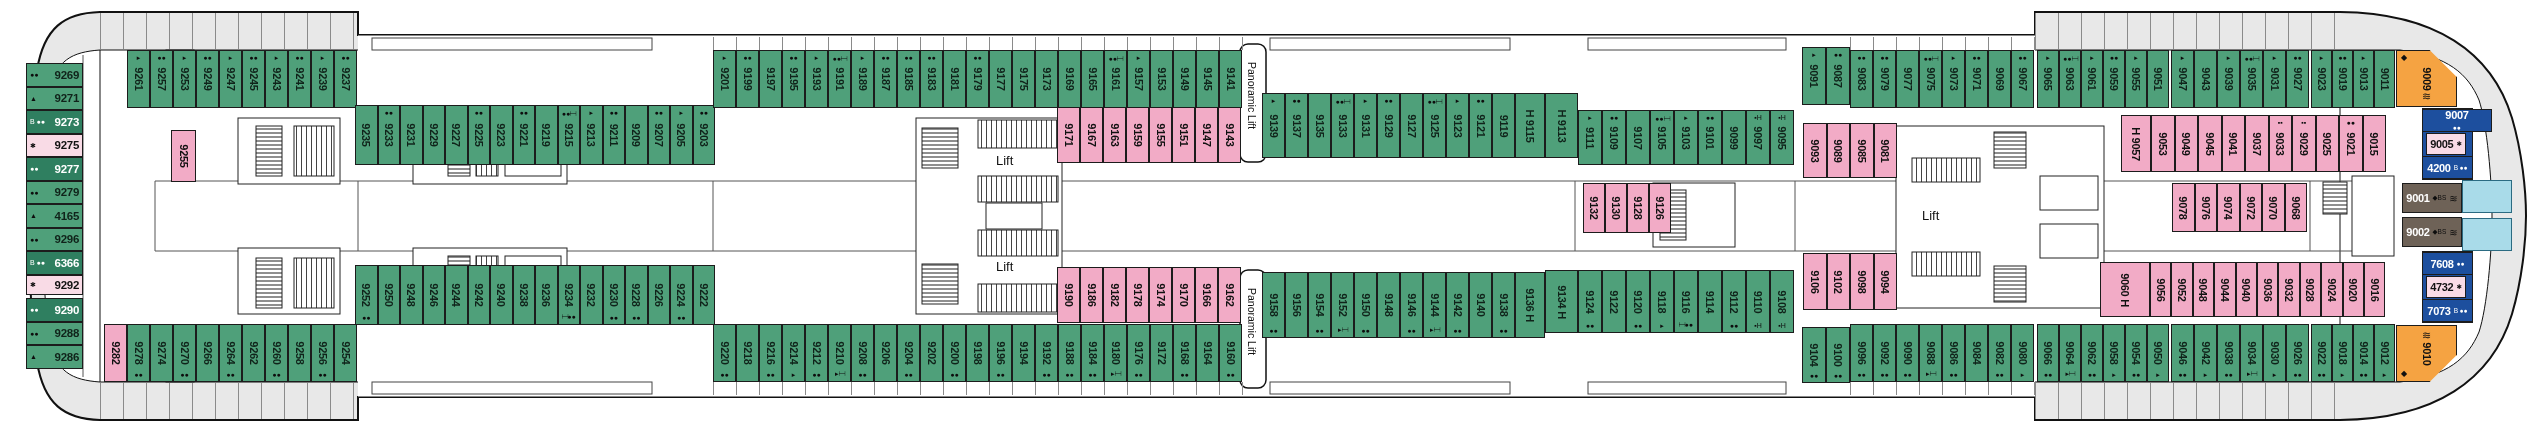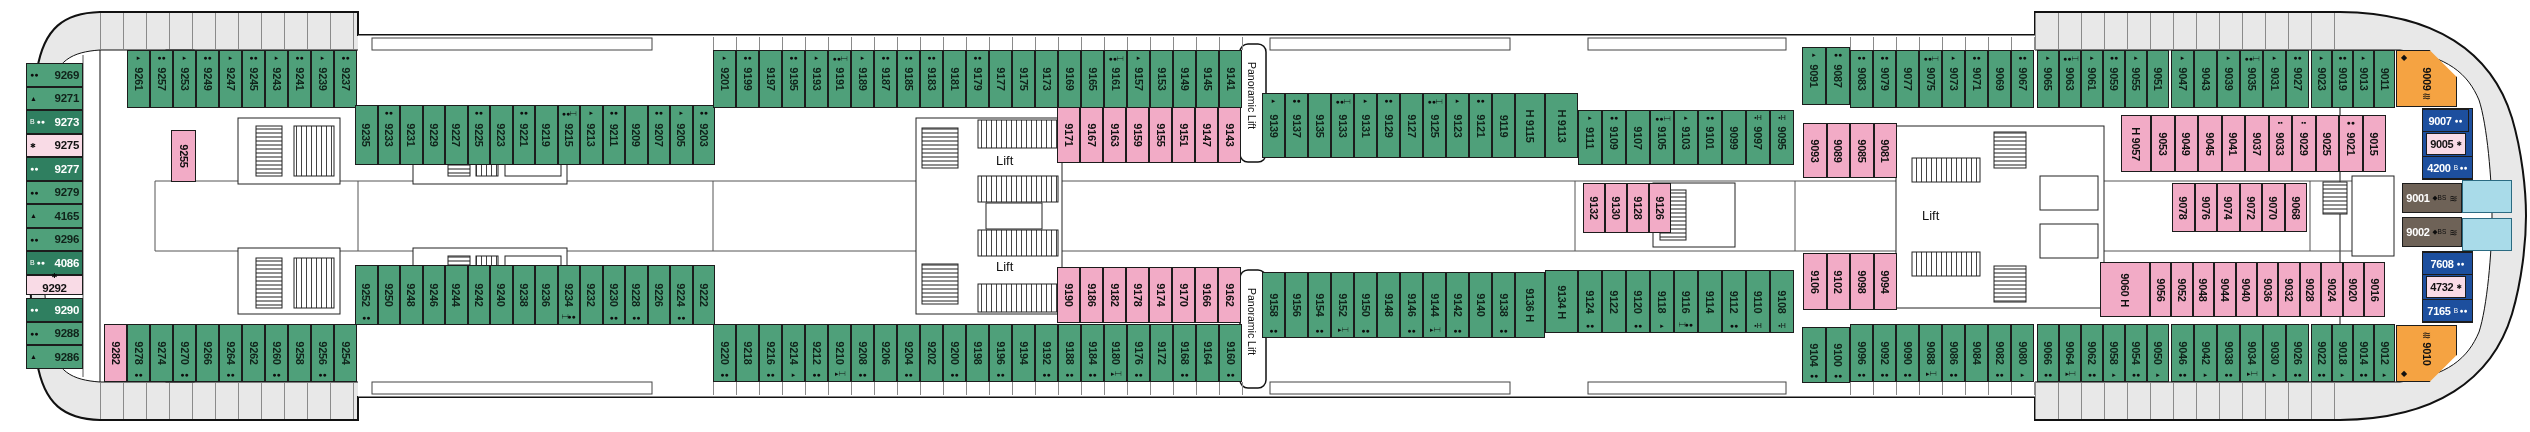--- a/index.html
+++ b/index.html
@@ -171,23 +171,23 @@
       <div class="cab cabh g" style="left: 26px; top: 204px; width: 57px; height: 23.5px;">
         <span class="ic">▲</span>
         <span class="num">4165</span>
       </div>
       <div class="cab cabh g" style="left: 26px; top: 227.5px; width: 57px; height: 23.5px;">
         <span class="ic">●●</span>
         <span class="num">9296</span>
       </div>
       <div class="cab cabh dg" style="left: 26px; top: 251px; width: 57px; height: 23.5px;">
         <span class="ic">B ●●</span>
-        <span class="num">4086</span>
-      </div>
-      <div class="cab cabh lp" style="left: 26px; top: 274.5px; width: 57px; height: 20px; flex-direction: column;">
+        <span class="num">6366</span>
+      </div>
+      <div class="cab cabh lp" style="left: 26px; top: 274.5px; width: 57px; height: 20px;">
         <span class="ic">✱</span>
         <span class="num">9292</span>
       </div>
       <div class="cab cabh dg" style="left: 26px; top: 298px; width: 57px; height: 23.5px;">
         <span class="ic">●●</span>
         <span class="num">9290</span>
       </div>
       <div class="cab cabh g" style="left: 26px; top: 321.5px; width: 57px; height: 23.5px;">
         <span class="ic">●●</span>
         <span class="num">9288</span>
@@ -1088,21 +1088,21 @@
       <div class="cab p" style="left: 2342.6px; top: 262px; width: 21.4px; height: 55px;">
         <span class="num">9020</span>
       </div>
       <div class="cab p" style="left: 2364px; top: 262px; width: 21.4px; height: 55px;">
         <span class="num">9016</span>
       </div>
       <div class="cab bl" style="left: 2422px; top: 108px; width: 51px; height: 72px;"></div>
       <div class="cab bl" style="left: 2422px; top: 251px; width: 51px; height: 72px;"></div>
       <div class="cab cy" style="left: 2462px; top: 180px; width: 50px; height: 33px;"></div>
       <div class="cab cy" style="left: 2462px; top: 218px; width: 50px; height: 33px;"></div>
-      <div class="cab sp bl" style="left: 2422px; top: 109px; width: 47px; height: 23px;">
+      <div class="cab sp bl" style="left: 2422px; top: 109px; width: 70px; height: 23px; flex-direction: column;">
         <span class="num">9007</span>
         <span class="ic">●●</span>
       </div>
       <div class="cab sp lp" style="left: 2426px; top: 133px; width: 40px; height: 22px;">
         <span class="num">9005</span>
         <span class="ic">✱</span>
       </div>
       <div class="cab sp bl" style="left: 2422px; top: 156px; width: 51px; height: 23px;">
         <span class="num">4200</span>
         <span class="ic">B ●●</span>
@@ -1119,21 +1119,21 @@
       </div>
       <div class="cab sp bl" style="left: 2422px; top: 252px; width: 51px; height: 23px;">
         <span class="num">7608</span>
         <span class="ic">●●</span>
       </div>
       <div class="cab sp lp" style="left: 2426px; top: 276px; width: 40px; height: 22px;">
         <span class="num">4732</span>
         <span class="ic">✱</span>
       </div>
       <div class="cab sp bl" style="left: 2422px; top: 299px; width: 51px; height: 23px;">
-        <span class="num">7165</span>
+        <span class="num">7073</span>
         <span class="ic">B ●●</span>
       </div>
       <div class="cab sp o clip9009" style="left: 2396px; top: 50px; width: 61px; height: 57px;">
         <span class="num" style="position:absolute;top:50%;left:50%;transform:translate(-50%,-50%) rotate(90deg);">9009</span>
         <div class="corner" style="left:4px;top:3px;">◆</div>
         <div class="wave" style="bottom:4px;">≋</div>
       </div>
       <div class="cab sp o clip9010" style="left: 2396px; top: 325px; width: 61px; height: 57px;">
         <span class="num" style="position:absolute;top:50%;left:50%;transform:translate(-50%,-50%) rotate(90deg);">9010</span>
         <div class="corner" style="left:4px;bottom:3px;">◆</div>

